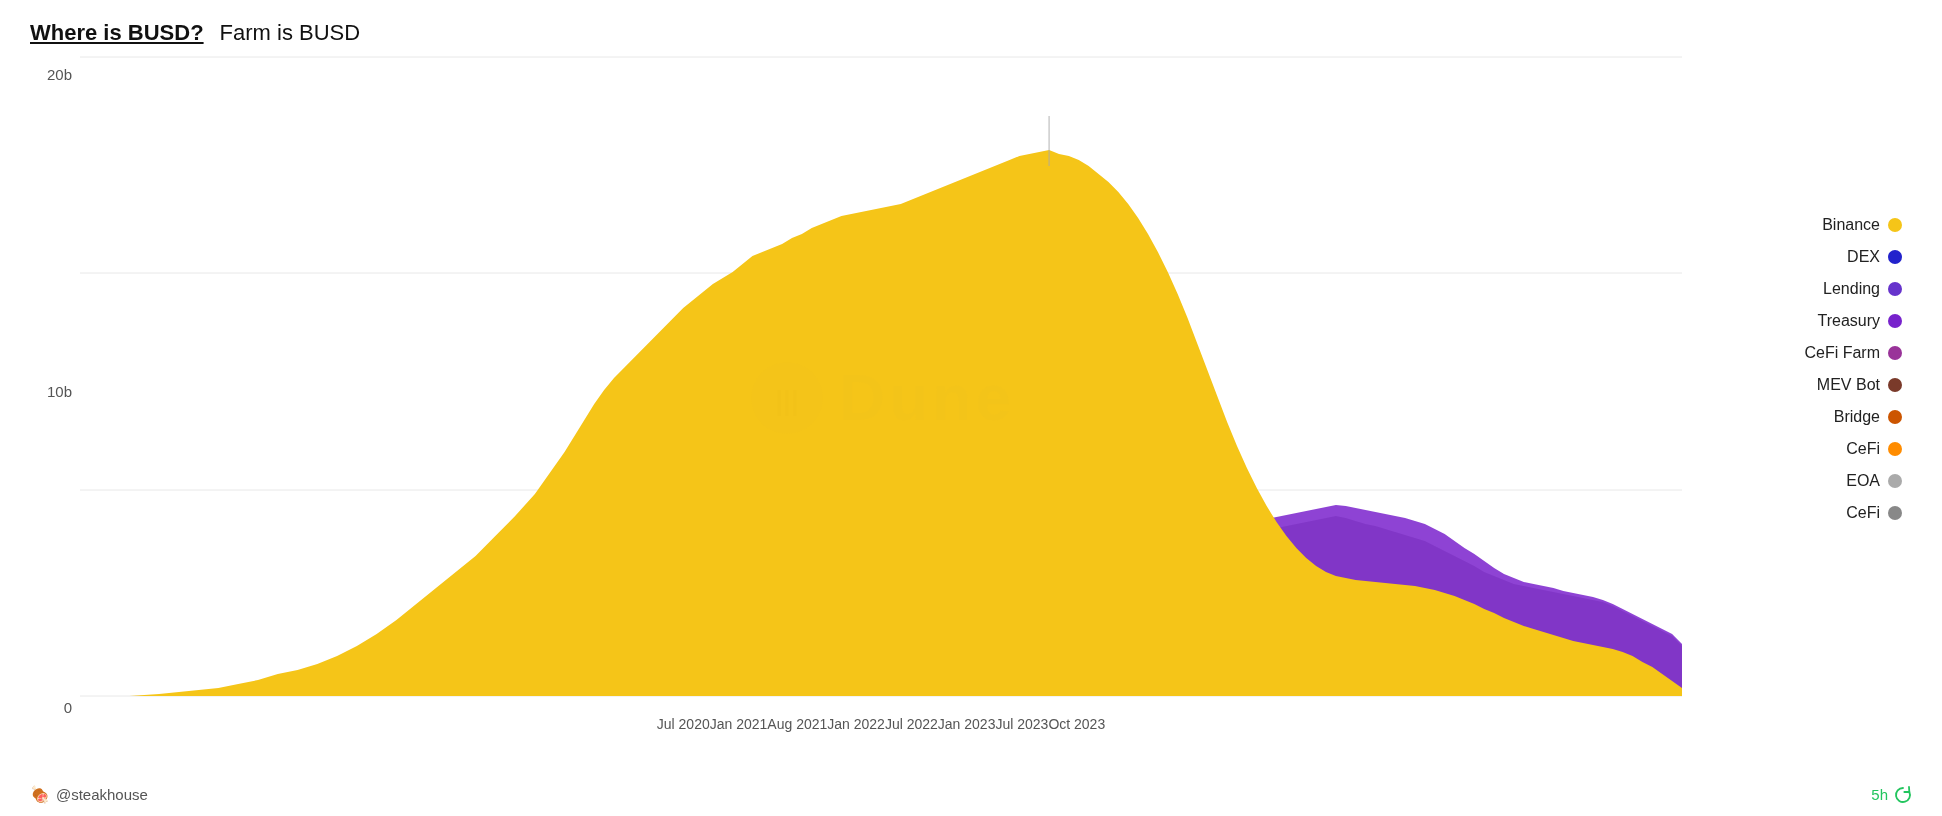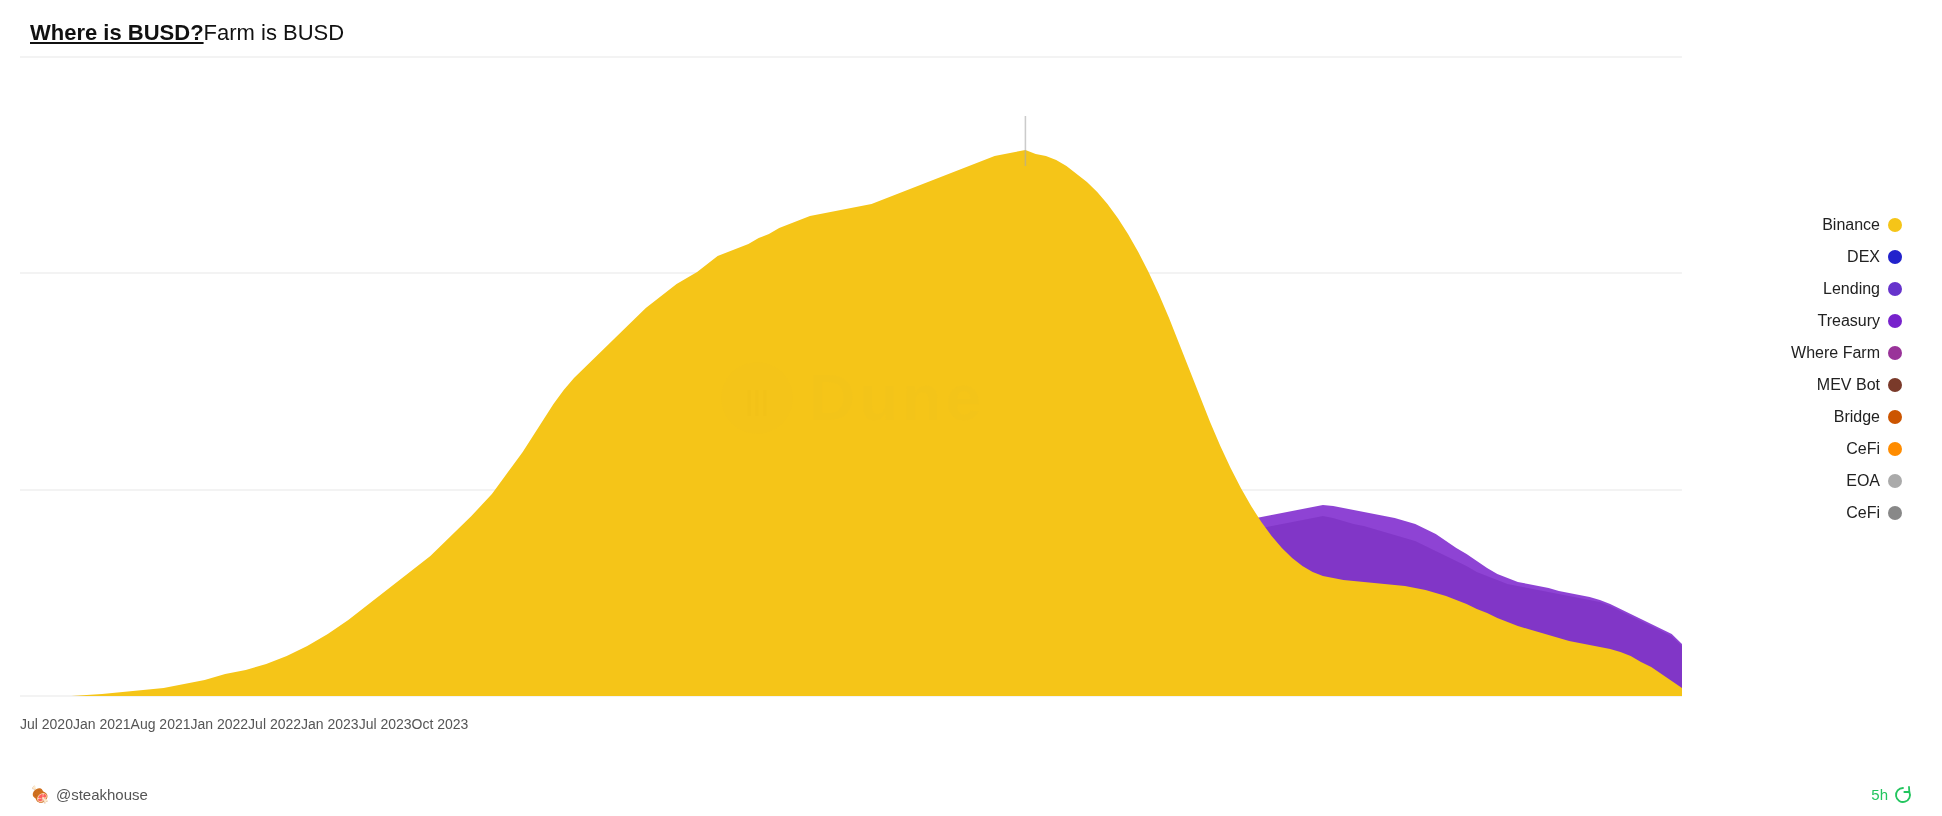--- a/index.html
+++ b/index.html
@@ -14,20 +14,21 @@
     .container {
       width: 1942px;
       height: 816px;
       background: #fff;
       position: relative;
       padding: 20px 20px 40px 20px;
     }
     .header {
       display: flex;
       align-items: flex-start;
+      gap: 16px;
       margin-bottom: 10px;
       padding-left: 10px;
     }
     .title-underline {
       font-size: 22px;
       font-weight: 700;
       color: #111;
       text-decoration: underline;
       cursor: pointer;
     }
@@ -66,21 +67,21 @@
       flex: 1;
       position: relative;
       margin-right: 20px;
     }
     .svg-chart {
       width: 100%;
       height: 650px;
     }
     .x-axis-labels {
       display: flex;
-      justify-content: flex-start;
+      justify-content: center;
       padding: 6px 0 0 0;
       height: 30px;
     }
     .x-label {
       font-size: 14px;
       color: #555;
       text-align: center;
     }
     .legend {
       width: 220px;
@@ -153,20 +154,25 @@
 <body>
 
 <div class="container">
   <div class="header">
     <span class="title-underline">Where is BUSD?</span>
     <span class="title-plain">Farm is BUSD</span>
   </div>
 
   <div class="chart-area">
 
+    <div class="y-axis">
+      <span class="y-label">20b</span>
+      <span class="y-label">10b</span>
+      <span class="y-label">0</span>
+    </div>
 
     <div class="chart-and-legend">
       <div class="chart-wrapper">
         <svg class="svg-chart" viewBox="0 0 1620 650" preserveAspectRatio="none">
 
           <line x1="0" y1="1" x2="1620" y2="1" class="grid-line"></line>
           <line x1="0" y1="217" x2="1620" y2="217" class="grid-line"></line>
           <line x1="0" y1="434" x2="1620" y2="434" class="grid-line"></line>
           <line x1="0" y1="640" x2="1620" y2="640" class="grid-line"></line>
 
@@ -403,21 +409,21 @@
         </div>
         <div class="legend-item">
           <span class="legend-label">Lending</span>
           <div class="legend-dot" style="background:#6633cc;"></div>
         </div>
         <div class="legend-item">
           <span class="legend-label">Treasury</span>
           <div class="legend-dot" style="background:#7722cc;"></div>
         </div>
         <div class="legend-item">
-          <span class="legend-label">Where Farm</span>
+          <span class="legend-label">CeFi Farm</span>
           <div class="legend-dot" style="background:#993399;"></div>
         </div>
         <div class="legend-item">
           <span class="legend-label">MEV Bot</span>
           <div class="legend-dot" style="background:#7a3a2a;"></div>
         </div>
         <div class="legend-item">
           <span class="legend-label">Bridge</span>
           <div class="legend-dot" style="background:#cc5500;"></div>
         </div>

